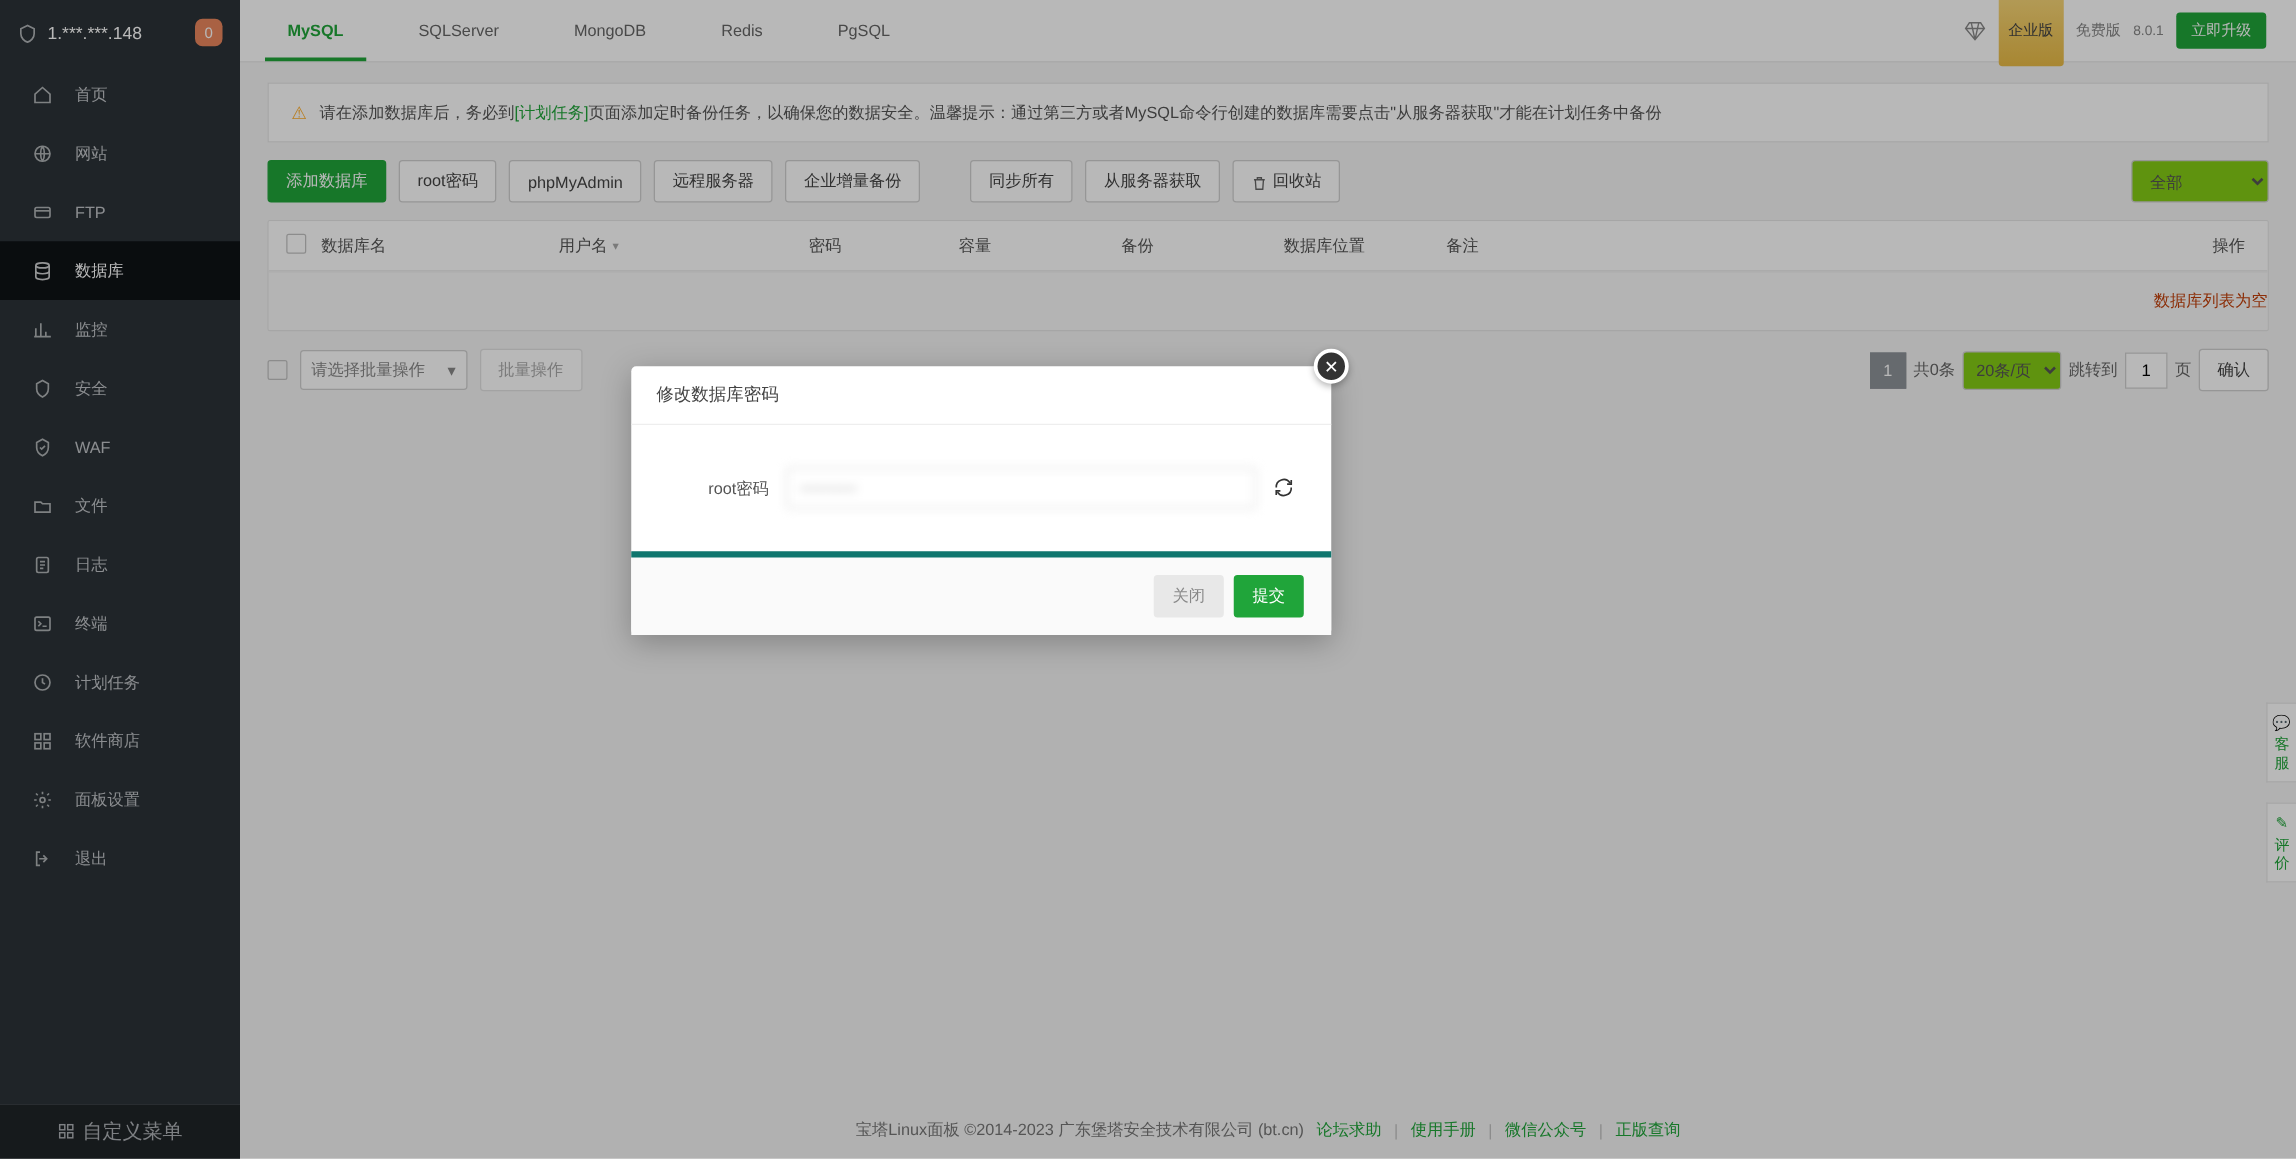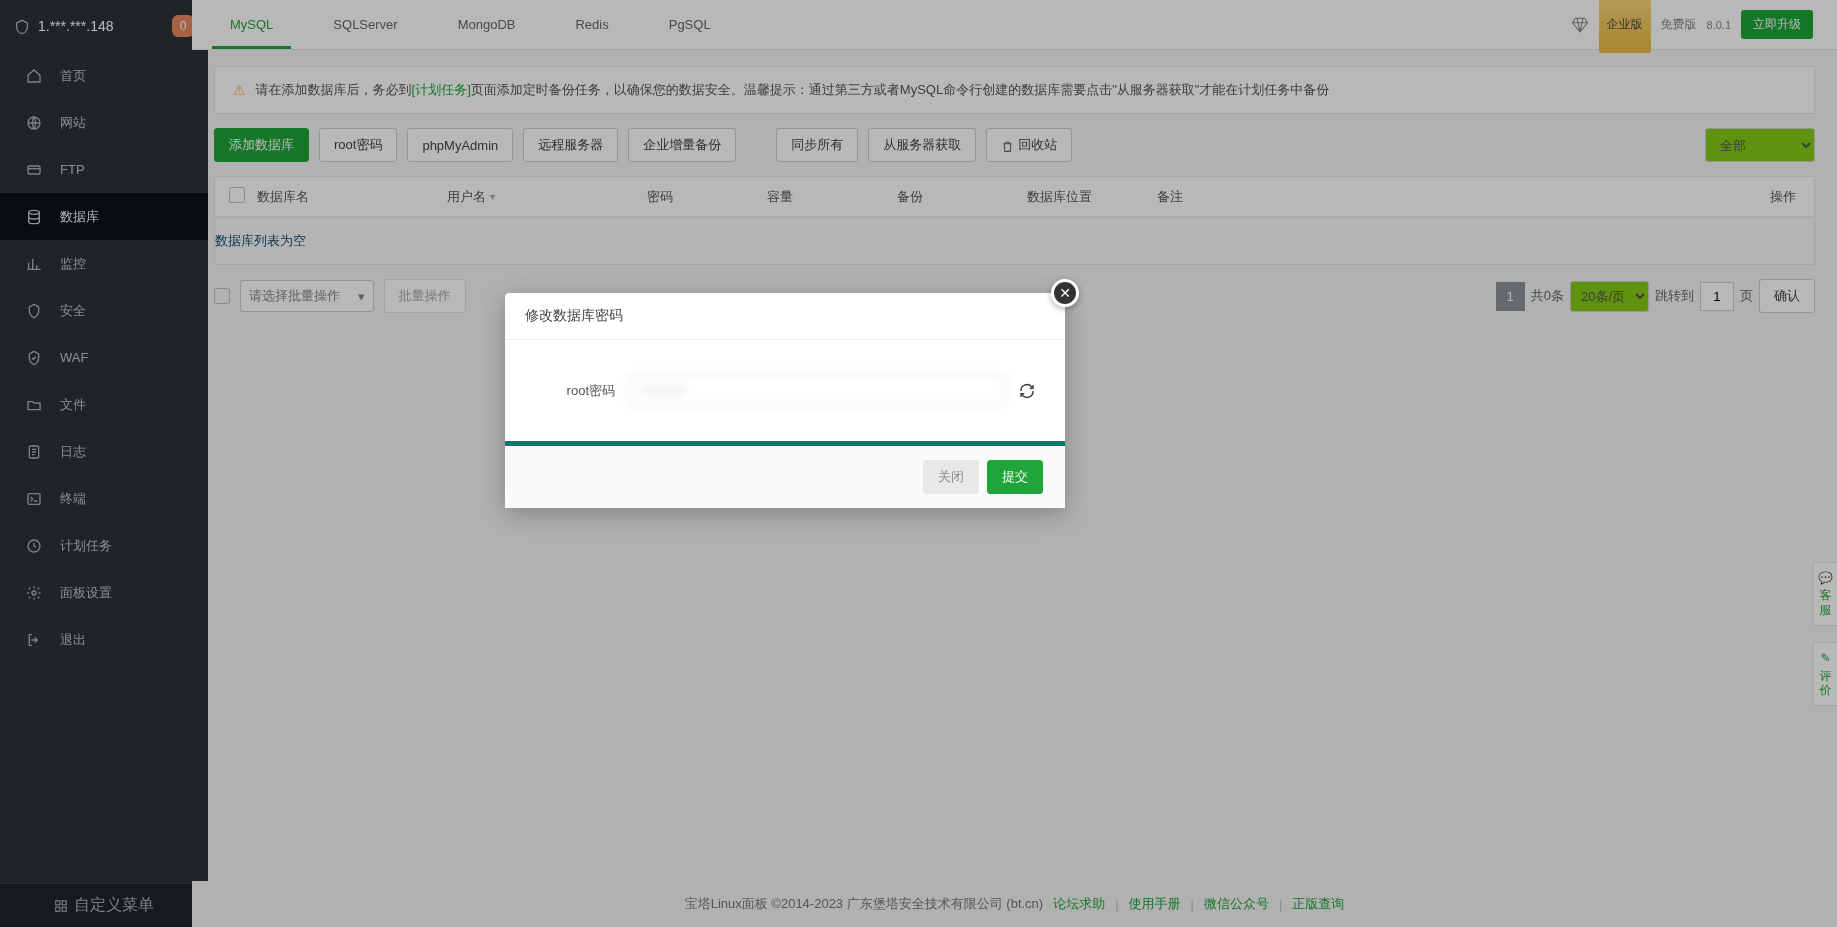--- a/index.html
+++ b/index.html
@@ -1,36 +1,36 @@
 <!DOCTYPE html>
 <html><head>
   <meta charset="utf-8">
   <style>
     * { margin: 0; padding: 0; box-sizing: border-box; }
     body { font-family: "Microsoft YaHei", Arial, sans-serif; font-size: 13px; background: #f5f5f5; overflow: hidden; width: 1837px; height: 927px; position: relative; }
     
     
-    .sidebar { position: absolute; left: 0; top: 0; width: 208px; height: 100%; background: #2c3338; color: #b9bdc1; }
+    .sidebar { position: absolute; left: 0; top: 0; width: 192px; height: 100%; background: #2c3338; color: #b9bdc1; }
     .sidebar-header { height: 52px; display: flex; align-items: center; padding: 0 14px; color: #fff; font-size: 14px; }
     .sidebar-header .shield-icon { margin-right: 8px; opacity: .85; }
     .sidebar-header .ip { flex: 1; }
     .sidebar-header .notif-badge { background: #eb875e; color: #fff; border-radius: 6px; min-width: 22px; height: 22px; display: inline-flex; align-items: center; justify-content: center; font-size: 12px; padding: 0 6px; }
     .sidebar-item { height: 47px; display: flex; align-items: center; padding: 0 26px; cursor: pointer; color: #c1c4c8; }
     .sidebar-item .icon { width: 20px; margin-right: 14px; opacity: .8; }
     .sidebar-item.active { background: #0e1216; color: #fff; }
     .sidebar-footer { position: absolute; bottom: 0; left: 0; right: 0; height: 44px; display: flex; align-items: center; justify-content: center; color: #aeb2b6; border-top: 1px solid #3a3f44; background: #1f2428; font-size: 16px; cursor: pointer; }
     .sidebar-footer .icon { margin-right: 6px; }
 
     
     .main { position: absolute; left: 192px; right: 0; top: 0; bottom: 0; overflow: hidden; }
 
     .topbar { height: 50px; background: #fff; display: flex; align-items: center; border-bottom: 1px solid #e6e6e6; }
     .tabs { display: flex; padding-left: 20px; flex: 1; }
     .tab { padding: 16px 18px 14px; color: #666; cursor: pointer; margin-right: 24px; }
-    .tab.active { color: #20a53a; border-bottom: 3px solid #20a53a; font-weight: 400; }
+    .tab.active { color: #20a53a; border-bottom: 3px solid #20a53a; font-weight: 700; }
     .topbar-right { display: flex; align-items: center; gap: 10px; padding-right: 24px; }
     .ent-badge { display: inline-flex; align-items: center; gap: 6px; background: linear-gradient(#f8d77a,#e9bb46); color: #444; border-radius: 3px; padding: 20px 8px; font-size: 12px; }
     .diamond-icon { color: #888; }
     .version-link { color: #888; font-size: 12px; cursor: pointer; }
     .version-num { color: #888; font-size: 11px; }
     .upgrade-btn { background: #20a53a; color: #fff; border: none; padding: 6px 12px; border-radius: 3px; cursor: pointer; font-size: 12px; }
 
     .content { padding: 16px 22px; }
     .card { background: #fff; border: 1px solid #e6e6e6; border-radius: 2px; }
 
@@ -54,21 +54,21 @@
     .col { color: #555; }
     .col-dbname { width: 190px; }
     .col-user { width: 200px; display: flex; align-items: center; gap: 4px; }
     .col-pwd { width: 120px; }
     .col-cap { width: 130px; }
     .col-bak { width: 130px; }
     .col-loc { width: 130px; }
     .col-remark { flex: 1; }
     .col-act { width: 50px; text-align: right; padding-right: 4px; }
     .sort-caret { font-size: 10px; color: #aaa; }
-    .no-data { text-align: left; padding: 14px 0; color: #0c4a6e; background: #fafafa; border-top: 1px solid #eee; }
+    .no-data { text-align: right; padding: 14px 0; color: #c2410c; background: #fafafa; border-top: 1px solid #eee; }
 
     .below-table { display: flex; align-items: center; padding: 14px 0 0; gap: 10px; }
     .select-mini { border: 1px solid #d0d0d0; background: #fff; padding: 6px 8px; border-radius: 3px; cursor: pointer; color: #888; font-size: 13px; display: inline-flex; align-items: center; gap: 18px; }
     .pagination { margin-left: auto; display: flex; align-items: center; gap: 6px; color: #666; }
     .page-btn { border: 1px solid #d0d0d0; background: #fff; padding: 6px 10px; cursor: pointer; color: #666; }
     .page-btn.active { background: #8e9399; color: #fff; border-color: #8e9399; }
     .jump-input { border: 1px solid #d0d0d0; width: 34px; text-align: center; padding: 6px 2px; }
 
     .side-float { position: absolute; right: 0; top: 562px; display: flex; flex-direction: column; gap: 16px; }
     .side-tab { background: #fff; border: 1px solid #e6e6e6; border-right: none; padding: 8px 4px; text-align: center; color: #20a53a; cursor: pointer; font-size: 12px; line-height: 1.2; writing-mode: horizontal-tb; width: 24px; }
@@ -172,20 +172,29 @@
           <path d="M7 9 L10 12 L7 15 M12 15 H17"></path>
         </svg></span>
       <span>终端</span>
     </div>
   <div class="sidebar-item">
       <span class="icon"><svg width="16" height="16" viewBox="0 0 24 24" fill="none" stroke="#d0d3d5" stroke-width="2">
           <circle cx="12" cy="12" r="9"></circle>
           <path d="M12 7 V12 L15 14"></path>
         </svg></span>
       <span>计划任务</span>
+    </div>
+  <div class="sidebar-item">
+      <span class="icon"><svg width="16" height="16" viewBox="0 0 24 24" fill="none" stroke="#d0d3d5" stroke-width="2">
+          <rect x="3" y="3" width="7" height="7"></rect>
+          <rect x="14" y="3" width="7" height="7"></rect>
+          <rect x="3" y="14" width="7" height="7"></rect>
+          <rect x="14" y="14" width="7" height="7"></rect>
+        </svg></span>
+      <span>软件商店</span>
     </div>
   <div class="sidebar-item">
       <span class="icon"><svg width="16" height="16" viewBox="0 0 24 24" fill="none" stroke="#d0d3d5" stroke-width="2">
           <circle cx="12" cy="12" r="3"></circle>
           <path d="M12 2 V5 M12 19 V22 M4.2 4.2 L6.3 6.3 M17.7 17.7 L19.8 19.8 M2 12 H5 M19 12 H22 M4.2 19.8 L6.3 17.7 M17.7 6.3 L19.8 4.2"></path>
         </svg></span>
       <span>面板设置</span>
     </div>
   <div class="sidebar-item">
       <span class="icon"><svg width="16" height="16" viewBox="0 0 24 24" fill="none" stroke="#d0d3d5" stroke-width="2">

